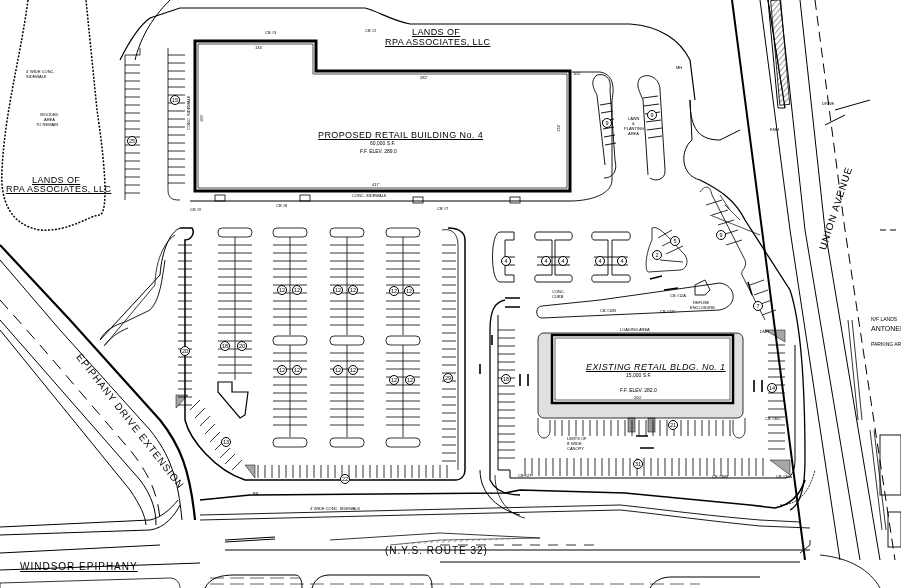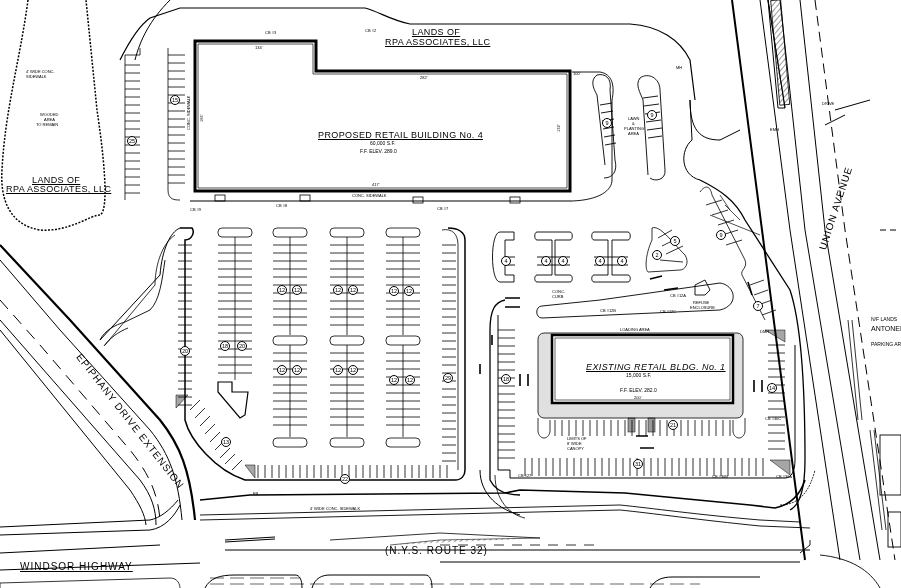--- a/index.html
+++ b/index.html
@@ -359,21 +359,21 @@
 <div class="lbl xs" style="left:712px;top:475px;">CB #30B</div>
 <div class="lbl xs" style="left:776px;top:475px;">CB #30A</div>
 <div class="lbl xs" style="left:765px;top:417px;">CB #30C</div>
 <div class="lbl xs" style="left:676px;top:66px;">MH</div>
 <div class="lbl xs" style="left:760px;top:330px;">DMH</div>
 <div class="lbl xs" style="left:770px;top:128px;">EMH</div>
 <div class="lbl xs" style="left:253px;top:492px;">FB</div>
 
 <div class="lbl road rot-ep" style="left:82px;top:352px;">EPIPHANY DRIVE EXTENSION</div>
 <div class="lbl road rot-un" style="left:818px;top:248px;">UNION AVENUE</div>
-<div class="lbl road u" style="left:20px;top:562px;">WINDSOR HIGHWAY</div>
+<div class="lbl road u" style="left:20px;top:562px;">WINDSOR EPIPHANY</div>
 <div class="lbl road" style="left:338px;top:546px;margin-left:47px;">(N.Y.S. ROUTE 32)</div>
 
 <div class="lbl sm" style="left:871px;top:317px;">N/F LANDS</div>
 <div class="lbl med" style="left:871px;top:325px;">ANTONEL</div>
 <div class="lbl sm" style="left:871px;top:342px;">PARKING AR</div>
 
 <div class="count" style="left:127px;top:136px;">25</div>
 <div class="count" style="left:170px;top:95px;">15</div>
 <div class="count" style="left:180px;top:346px;">20</div>
 <div class="count" style="left:220px;top:341px;">18</div>

